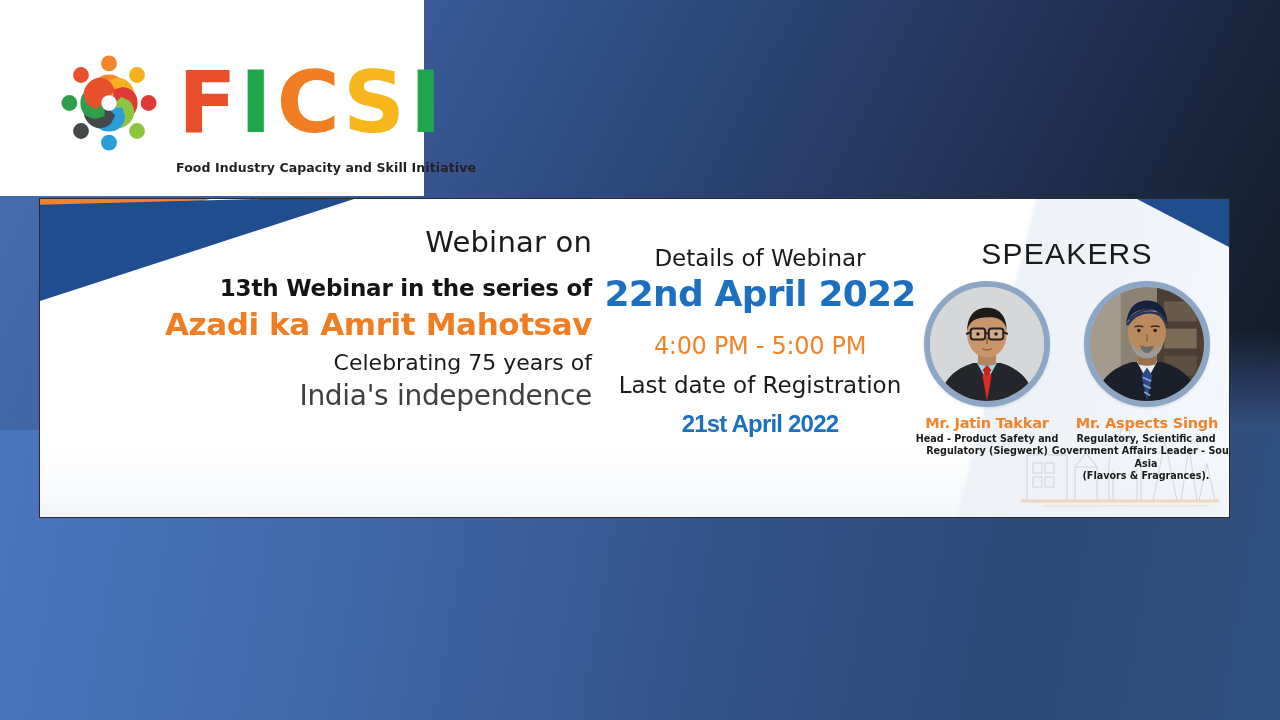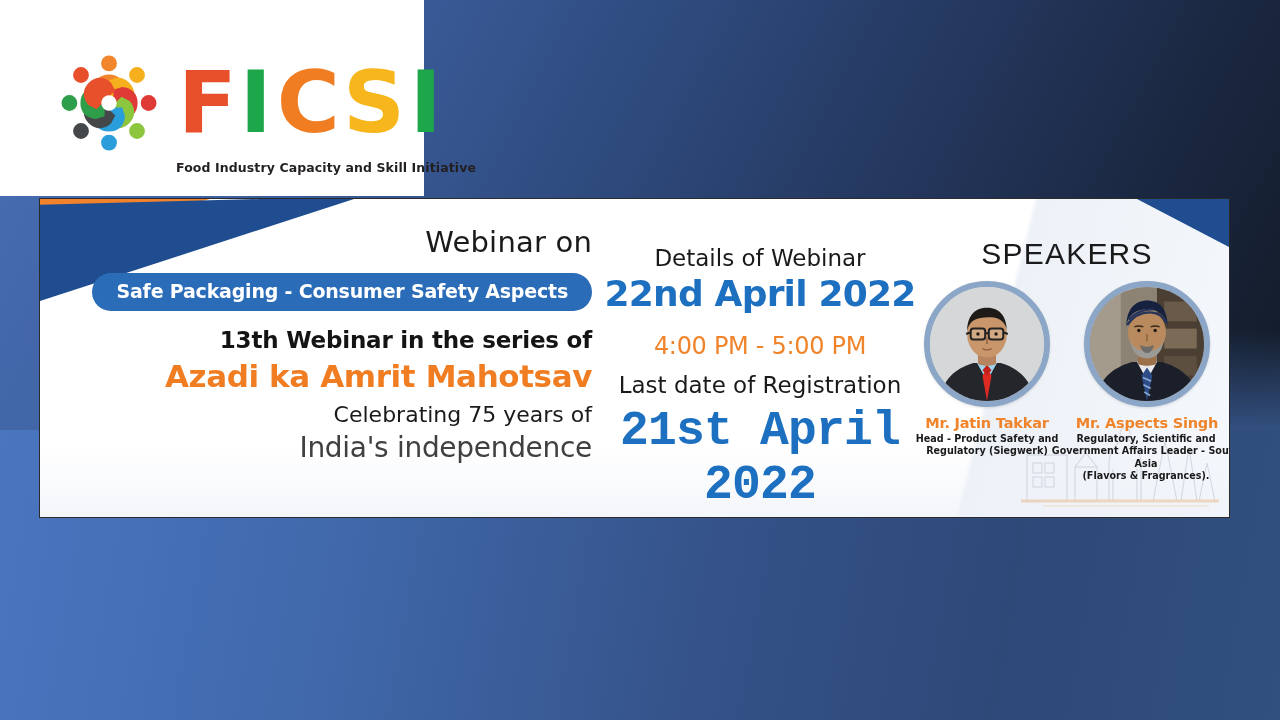--- a/index.html
+++ b/index.html
@@ -155,23 +155,23 @@
     margin-top:18px;
     font-family:"DejaVu Sans", sans-serif;
     font-size:24px; color:#f0842b; letter-spacing:-0.3px;
   }
   .mid-label2 {
     margin-top:12px;
     font-family:"DejaVu Sans", sans-serif;
     font-size:23px; color:#1a1a1a;
   }
   .mid-date2 {
-    margin-top:6px;
-    font-family:Liberation Mono, monospace;
-    font-size:48px; font-weight:bold; color:#1d6fc0; letter-spacing:-0.8px;
+    margin-top:12px;
+    font-family:Liberation Sans, sans-serif;
+    font-size:24px; font-weight:bold; color:#1d6fc0; letter-spacing:-0.8px;
   }
 
   
   .col-right {
     position:absolute; left:862px; top:38px; width:330px; text-align:center;
   }
   .speakers-title {
     font-family:"Liberation Sans", sans-serif;
     font-size:30px; color:#1a1a1a; letter-spacing:1.2px;
   }
@@ -299,21 +299,20 @@
             <path d="M168 94 L176 40 L184 94"></path>
             <path d="M186 94 L194 56 L202 94"></path>
           </g>
           <path d="M8 94 L206 94" stroke="#e8903c" stroke-width="3" opacity="0.85"></path>
           <path d="M30 99 L196 99" stroke="#e8903c" stroke-width="1.6" opacity="0.5"></path>
         </svg>
       </span>
 
       <div class="col-left">
         <div class="webinar-on">Webinar on</div>
-        <div class="pill">Safe Packaging - Consumer Safety Aspects</div>
         <div class="series-line">13th Webinar in the series of</div>
         <div class="azadi">Azadi ka Amrit Mahotsav</div>
         <div class="celebrating">Celebrating 75 years of</div>
         <div class="independence">India's independence</div>
       </div>
 
       <div class="col-mid">
         <div class="mid-label">Details of Webinar</div>
         <div class="mid-date">22nd April 2022</div>
         <div class="mid-time">4:00 PM - 5:00 PM</div>

